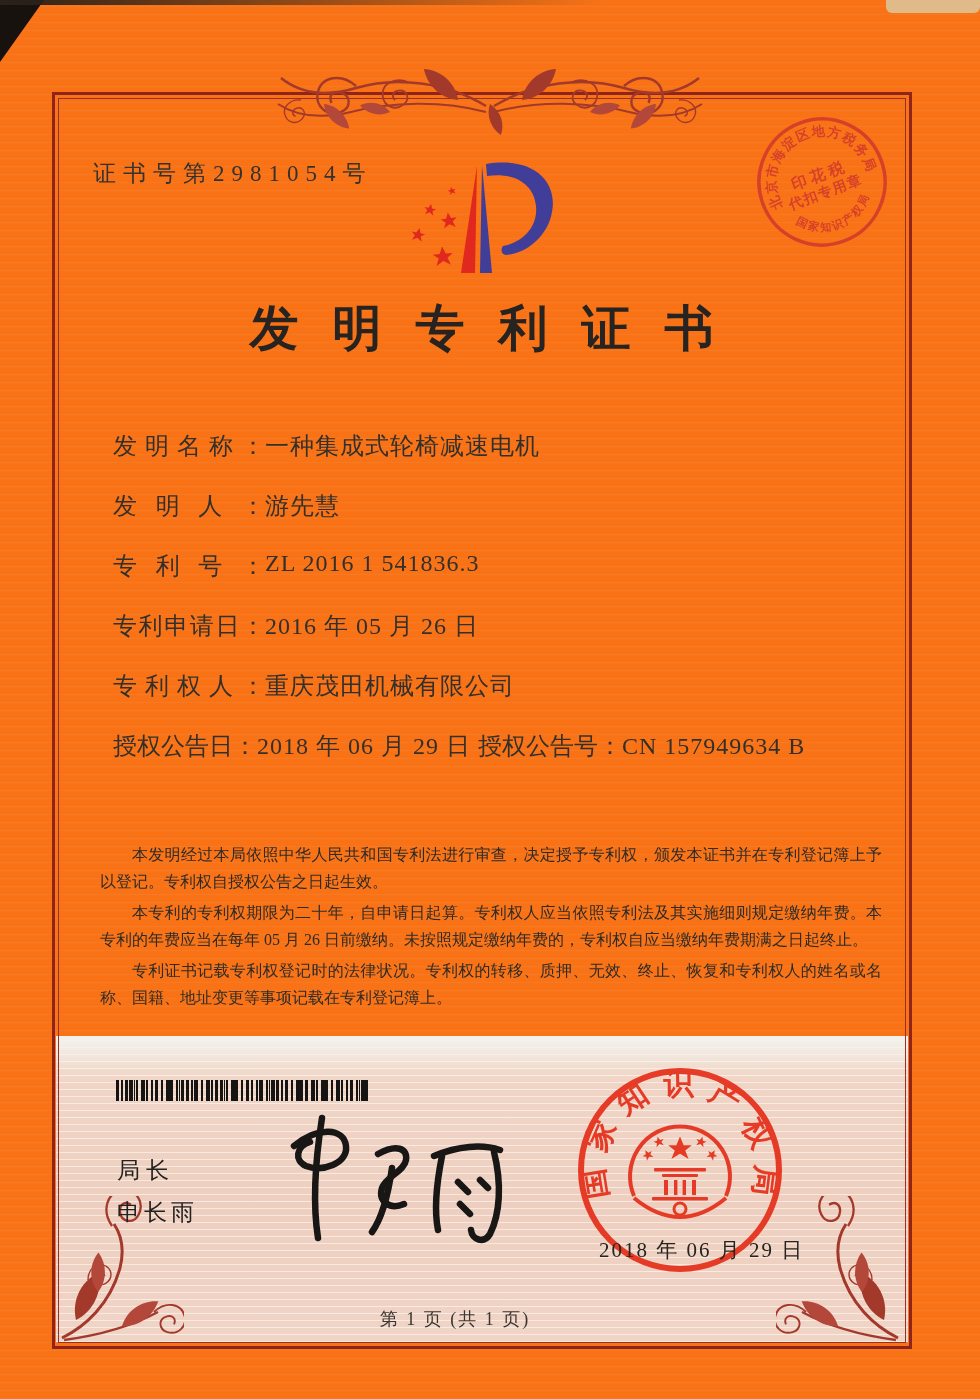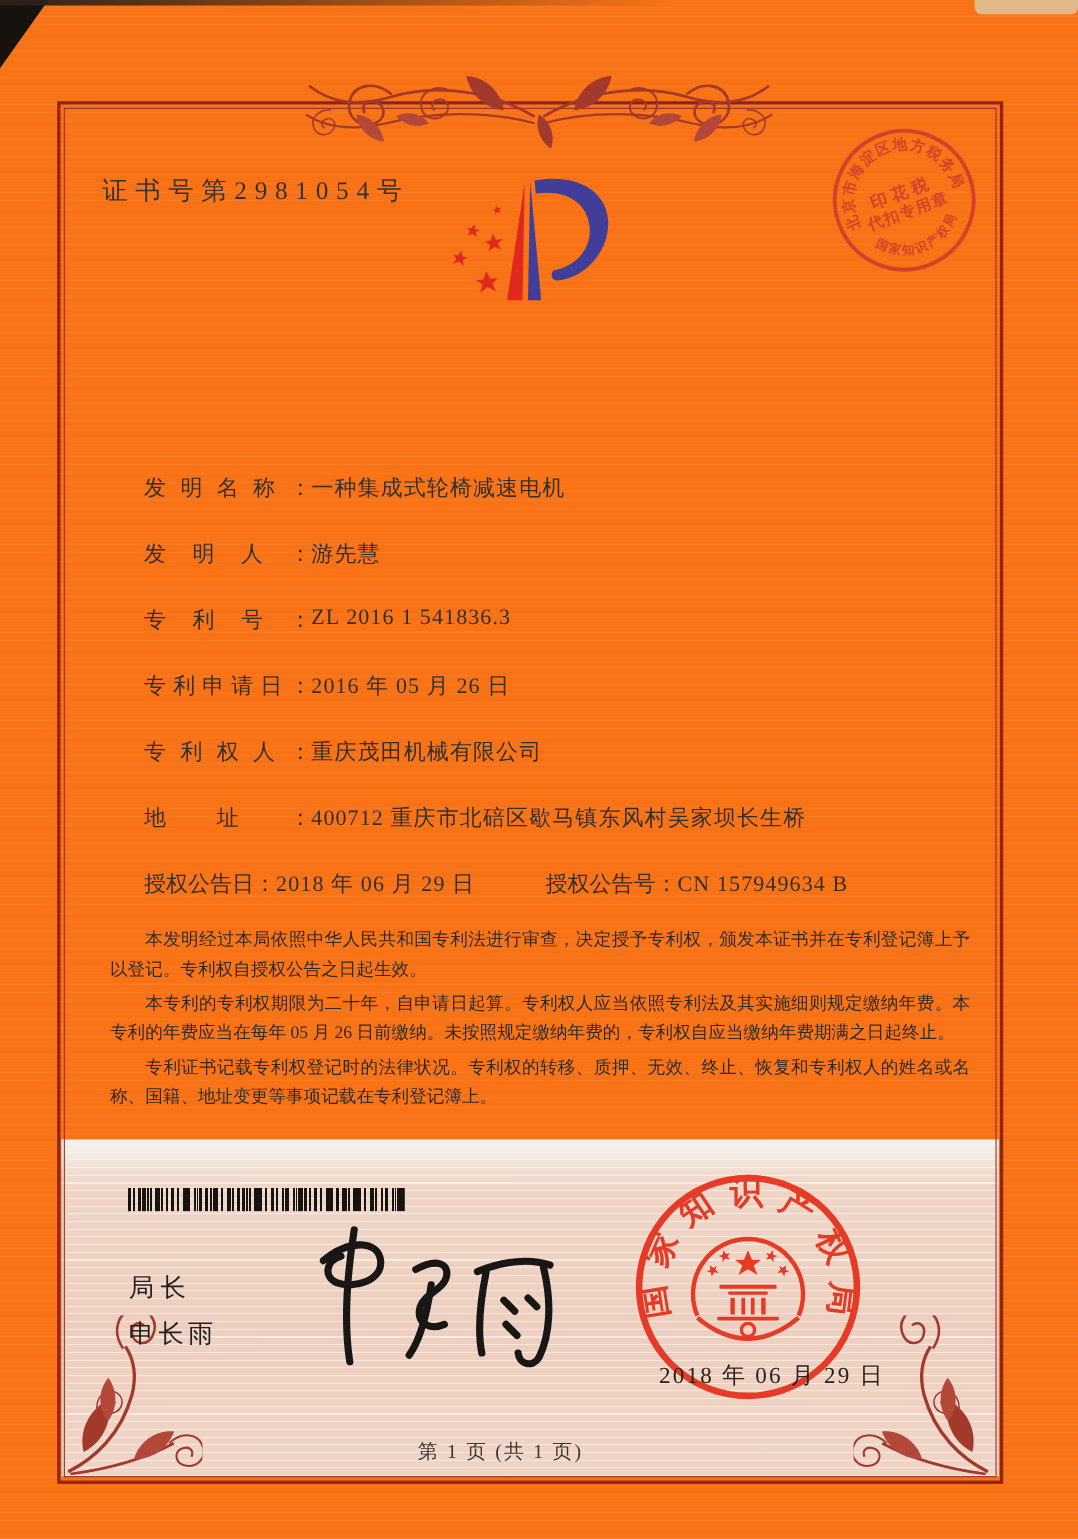--- a/index.html
+++ b/index.html
@@ -30,21 +30,21 @@
   .frame{position:absolute;left:52px;top:92px;width:854px;height:1251px;
     border:3px solid #8f241c;pointer-events:none;}
   .frame-inner{position:absolute;inset:3px;border:1px solid #9a2f24;}
   .ornament{position:absolute;pointer-events:none;}
   
   .cert-no{position:absolute;left:93px;top:158px;font-size:23px;letter-spacing:7px;color:#35322d;}
   .logo{position:absolute;left:402px;top:154px;}
   .title{position:absolute;left:0;top:296px;width:100%;text-align:center;
     font-size:49px;font-weight:700;letter-spacing:34px;padding-left:17px;box-sizing:border-box;color:#262320;}
   
-  .fields{position:absolute;left:131px;top:430px;width:770px;font-size:20px;color:#33302b;}
+  .fields{position:absolute;left:113px;top:430px;width:770px;font-size:24px;color:#33302b;}
   .frow{height:60px;white-space:nowrap;}
   .flabel{display:inline-block;width:152px;text-align:justify;text-align-last:justify;vertical-align:top;}
   .fvalue{letter-spacing:1px;}
   .grant-no{position:absolute;left:365px;top:0;}
   .grant-row{position:relative;}
   
   .paras{position:absolute;left:100px;top:842px;width:782px;font-size:16px;line-height:26.5px;
     text-align:justify;color:#2e2b27;}
   .paras p{margin:0 0 5px 0;text-indent:2em;}
   
@@ -135,39 +135,37 @@
       <use href="#star5" transform="translate(16,81) scale(0.72) rotate(12)"></use>
       <use href="#star5" transform="translate(41,103) scale(1.05) rotate(-5)"></use>
       <path d="M75,12 L73,119 L59,119 Z" transform="translate(0,0)"></path>
     </g>
     <g fill="#403e98">
       <path d="M80,11 L90,119 L78,119 Z"></path>
       <path d="M84,10 C132,2 156,28 150,58 C146,82 124,100 104,101 C100,101 98,96 101,92 C122,88 136,72 134,52 C132,30 112,18 85,22 Z"></path>
     </g>
   </svg>
 
+  <div class="title">发明专利证书</div>
 
   <div class="fields">
     <div class="frow">
       <span class="flabel">发明名称：</span><span class="fvalue">一种集成式轮椅减速电机</span>
     </div>
     <div class="frow">
       <span class="flabel">发明人：</span><span class="fvalue">游先慧</span>
     </div>
     <div class="frow">
       <span class="flabel">专利号：</span><span class="fvalue">ZL 2016 1 541836.3</span>
     </div>
     <div class="frow">
       <span class="flabel">专利申请日：</span><span class="fvalue">2016 年 05 月 26 日</span>
     </div>
     <div class="frow">
       <span class="flabel">专利权人：</span><span class="fvalue">重庆茂田机械有限公司</span>
-    </div>
-    <div class="frow">
-      <span class="flabel">地址：</span><span class="fvalue">400712 重庆市北碚区歇马镇东风村吴家坝长生桥</span>
     </div>
     <div class="frow grant-row">
       <span>授权公告日：</span><span class="fvalue">2018 年 06 月 29 日</span>
       <span class="grant-no">
         <span>授权公告号：</span><span class="fvalue">CN 157949634 B</span>
       </span>
     </div>
   </div>
 
   <div class="paras">

